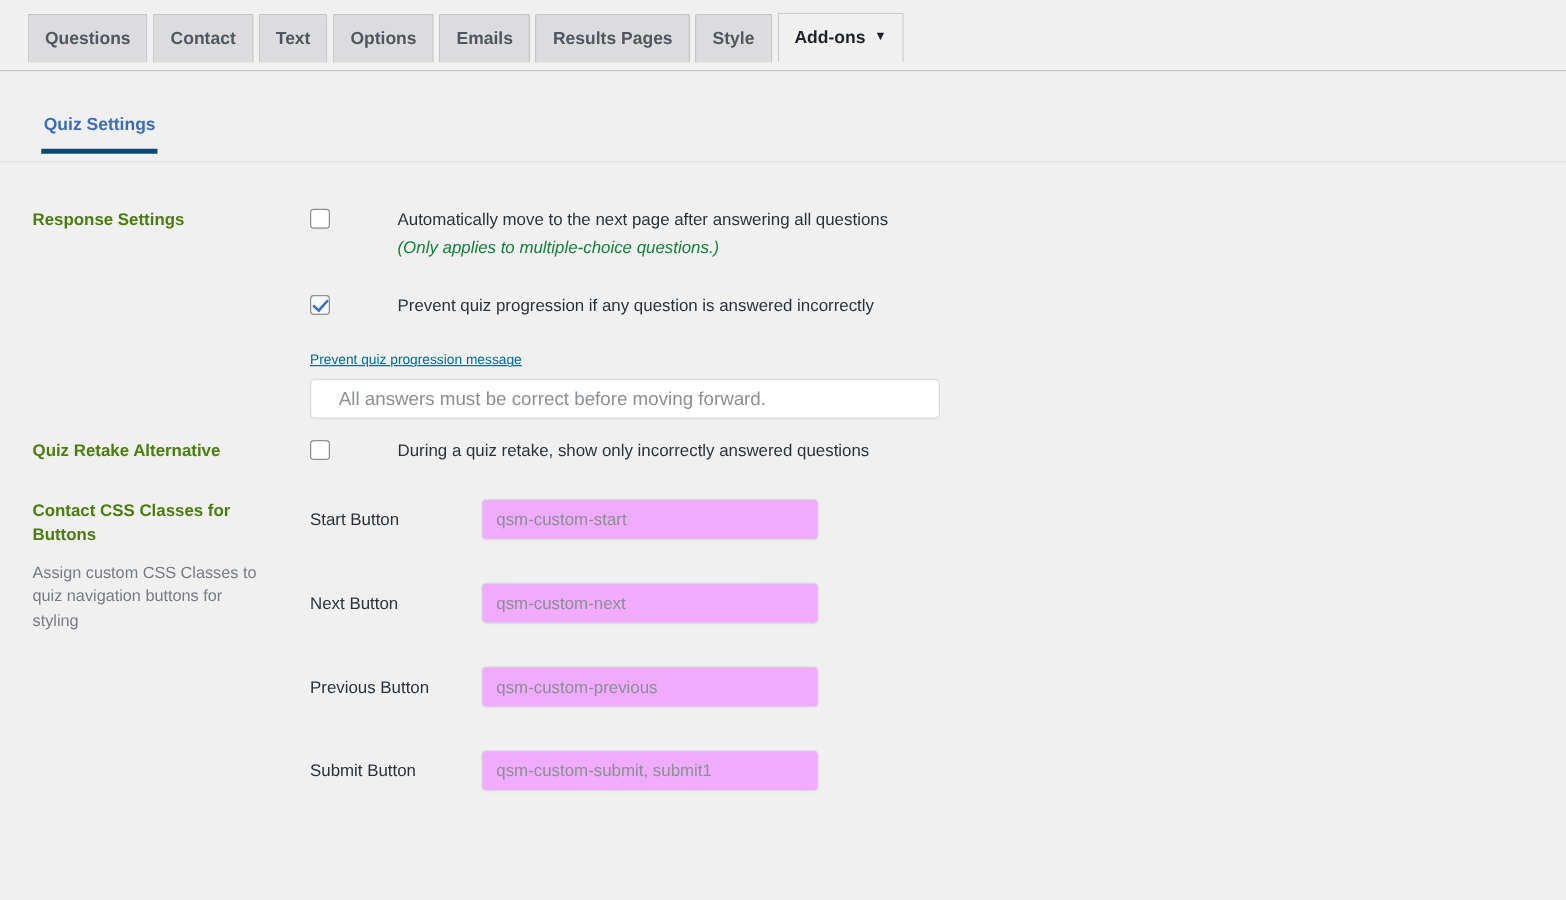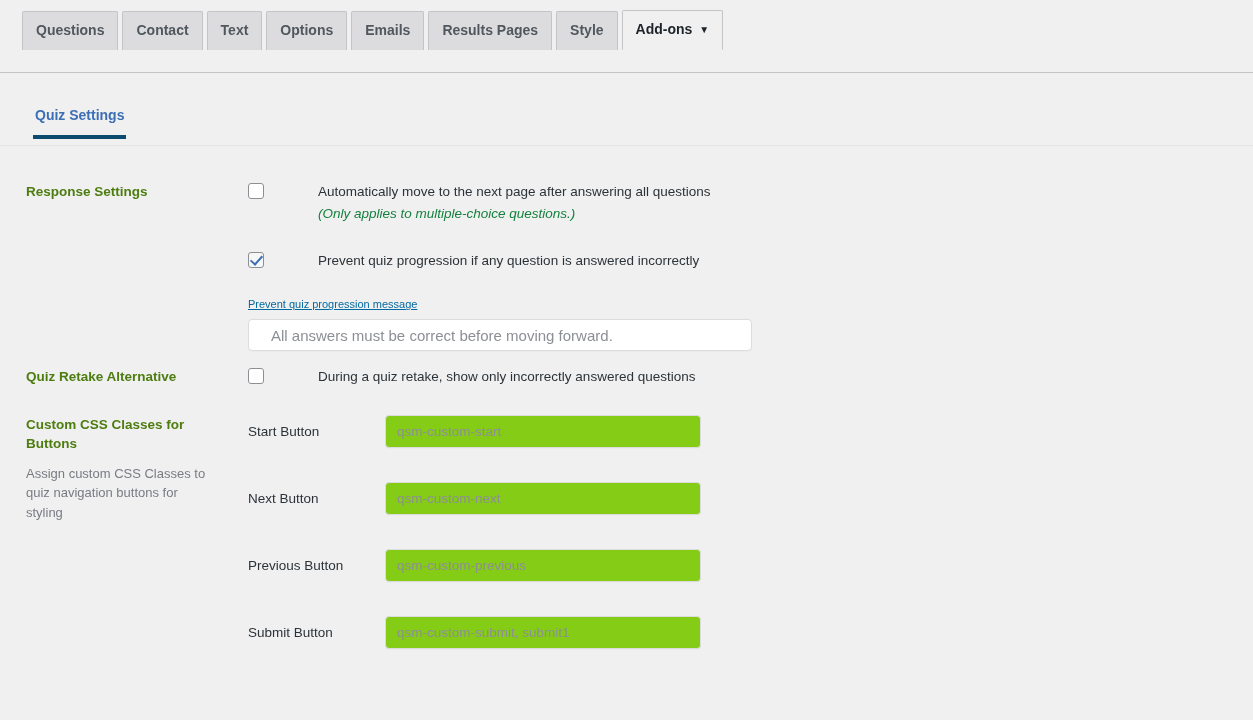--- a/index.html
+++ b/index.html
@@ -16,21 +16,21 @@
     font-family: "Liberation Sans", sans-serif;
     font-size: 13px;
     color: #3c434a;
     -webkit-font-smoothing: antialiased;
   }
 
   
   .nav-tab-wrapper {
     position: relative;
     padding: 9px 0 0 22px;
-    height: 73px;
+    height: 57px;
     border-bottom: 1px solid #c3c4c7;
     line-height: 0;
     white-space: nowrap;
   }
   .nav-tab {
     display: inline-block;
     position: relative;
     top: 1px;
     margin: 0 4px -1px 0;
     padding: 9px 13px 10px 13px;
@@ -191,27 +191,27 @@
     align-items: center;
     margin-bottom: 34px;
   }
   .inline-field-label {
     width: 137px;
     flex: 0 0 137px;
     font-size: 13.5px;
     color: #2c3338;
   }
   .inline-input {
-    width: 316px;
+    width: 270px;
     height: 33px;
     padding: 13px 11px;
     font-family: "Liberation Sans", sans-serif;
     font-size: 13.5px;
     color: #2c3338;
-    background: #84cc16;
+    background: #f0abfc;
     border: 1px solid #dcdcde;
     border-radius: 4px;
     outline: none;
     box-shadow: 0 1px 1px rgba(0,0,0,0.02);
   }
   .inline-input::placeholder { color: #8c8f94; opacity: 1; }
 
   .spacer-28 { height: 28px; }
   .spacer-16 { height: 16px; }
 </style>
@@ -268,21 +268,21 @@
       <div class="cb-line">
         <span class="cb"></span>
         <label class="cb-text">During a quiz retake, show only incorrectly answered questions</label>
       </div>
       <div class="spacer-28"></div>
     </div>
   </section>
 
   <section class="field-row">
     <div class="field-label-col">
-      <div class="field-label">Custom CSS Classes for Buttons</div>
+      <div class="field-label">Contact CSS Classes for Buttons</div>
       <div class="field-help">Assign custom CSS Classes to quiz navigation buttons for styling</div>
     </div>
     <div class="field-control-col">
 
       <div class="inline-field">
         <div class="inline-field-label">Start Button</div>
         <input class="inline-input" type="text" placeholder="qsm-custom-start" style="">
       </div>
 
       <div class="inline-field">

